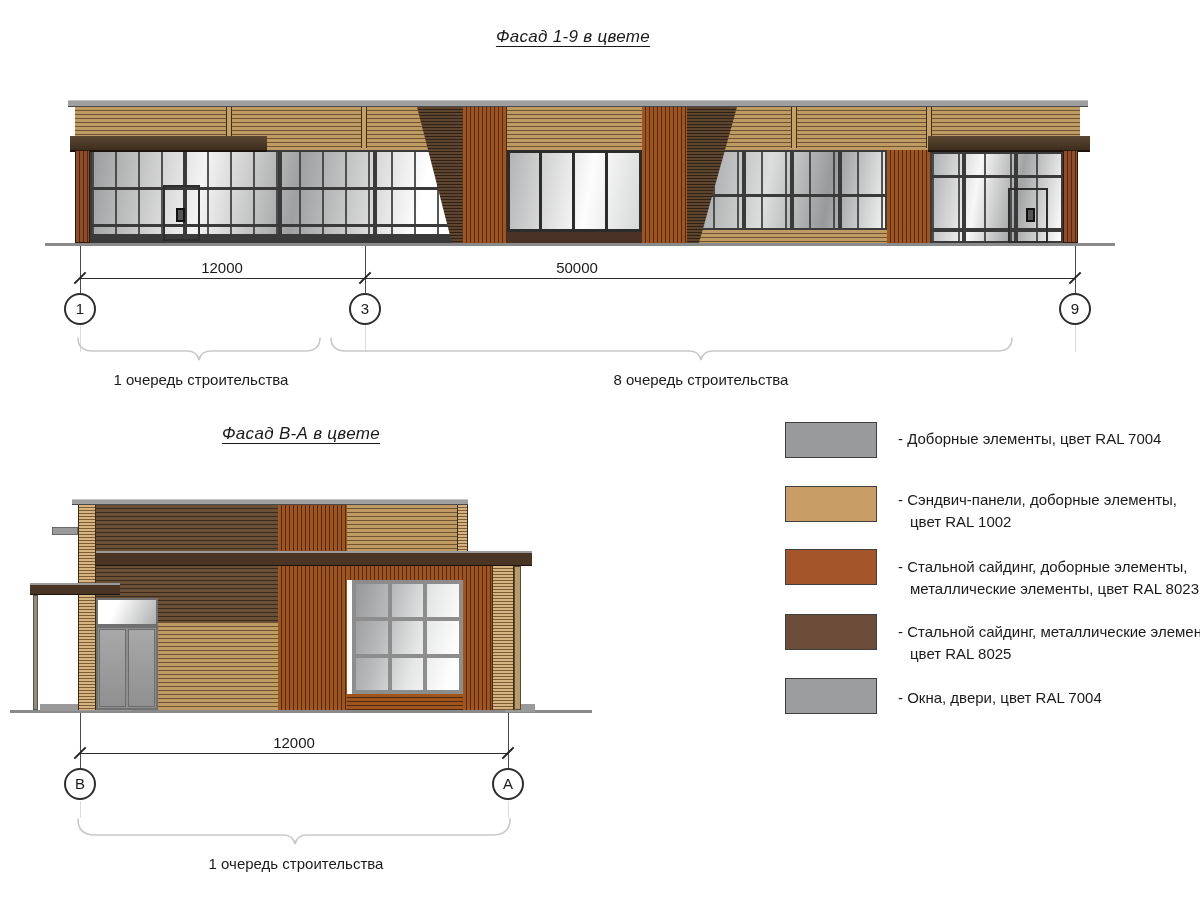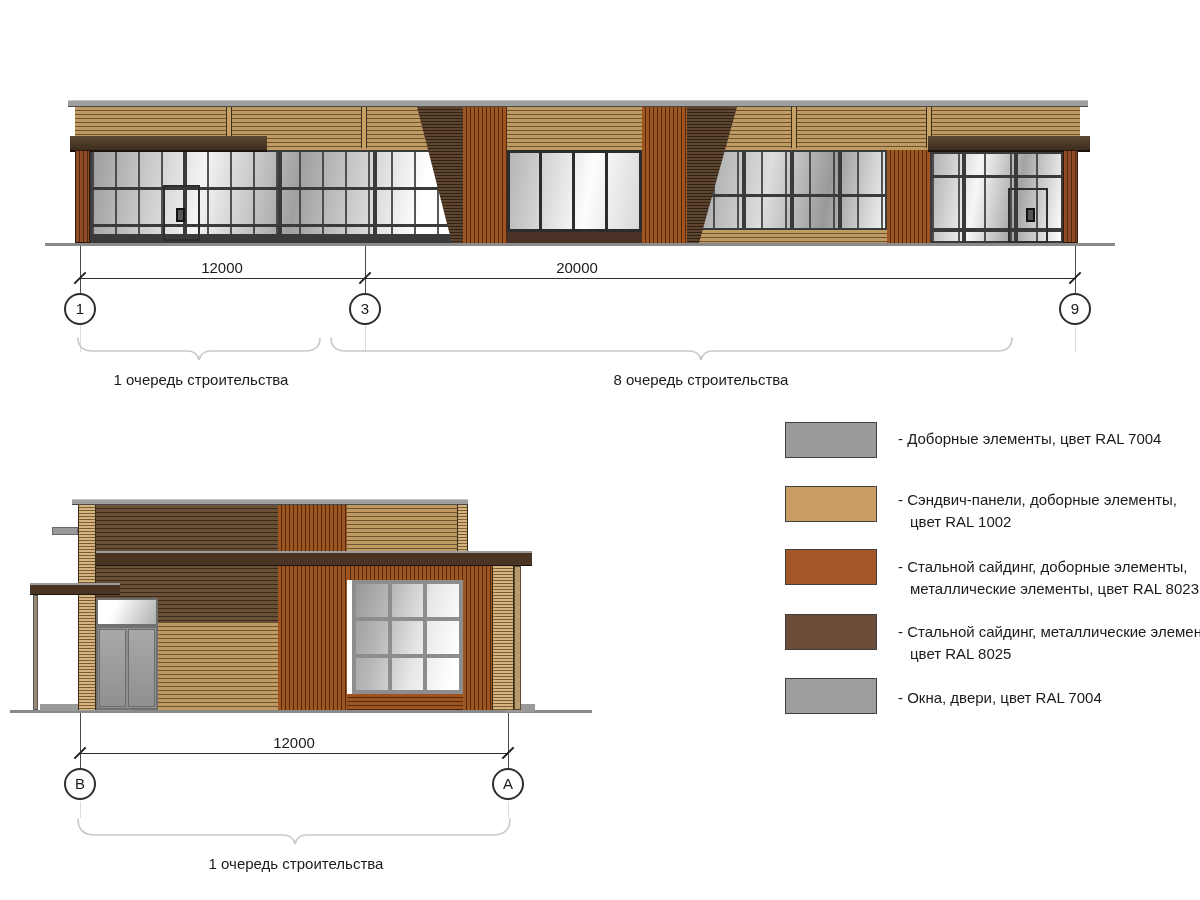--- a/index.html
+++ b/index.html
@@ -64,20 +64,21 @@
   .legend-text { font-size:15px; line-height:22px; white-space:nowrap; width:310px; }
   .legend-text .l2 { margin-left:12px; }
   .swatch { width:92px; height:36px; border:1px solid #3f3f3f; }
 </style>
 </head>
 <body>
 
 <div class="canvas">
 
   <div class="abs" style="inset:0">
+    <div class="abs fac-title" style="left:423px;top:27px;width:300px">Фасад 1-9 в цвете</div>
 
     <div class="abs ground" style="left:45px;top:243px;width:1070px;height:3px"></div>
     <div class="abs coping" style="left:68px;top:100px;width:1020px;height:7px"></div>
     <div class="abs wood-h" style="left:75px;top:107px;width:1005px;height:43px"></div>
     <div class="abs band-post" style="left:226px;top:107px;width:6px;height:41px"></div>
     <div class="abs band-post" style="left:361px;top:107px;width:6px;height:41px"></div>
     <div class="abs band-post" style="left:791px;top:107px;width:6px;height:41px"></div>
     <div class="abs band-post" style="left:926px;top:107px;width:6px;height:41px"></div>
 
     <div class="abs glz" style="left:90px;top:150px;width:373px;height:93px">
@@ -128,32 +129,33 @@
 
   <div class="abs" style="inset:0">
     <div class="abs extline" style="left:80px;top:246px;height:47px"></div>
     <div class="abs extline" style="left:365px;top:246px;height:47px"></div>
     <div class="abs extline" style="left:1075px;top:246px;height:47px"></div>
     <div class="abs dimline" style="left:80px;top:278px;width:995px"></div>
     <div class="abs tick" style="left:72px;top:277px"></div>
     <div class="abs tick" style="left:357px;top:277px"></div>
     <div class="abs tick" style="left:1067px;top:277px"></div>
     <div class="abs dim-label" style="left:159px;top:259px;width:126px">12000</div>
-    <div class="abs dim-label" style="left:514px;top:259px;width:126px">20000</div>
+    <div class="abs dim-label" style="left:514px;top:259px;width:126px">50000</div>
     <div class="abs faintline" style="left:80px;top:325px;height:27px"></div>
     <div class="abs faintline" style="left:365px;top:325px;height:27px"></div>
     <div class="abs faintline" style="left:1075px;top:325px;height:27px"></div>
     <div class="abs axis-circle" style="left:64px;top:293px">1</div>
     <div class="abs axis-circle" style="left:349px;top:293px">3</div>
     <div class="abs axis-circle" style="left:1059px;top:293px">9</div>
     <div class="abs phase-label" style="left:86px;top:371px;width:230px">1 очередь строительства</div>
     <div class="abs phase-label" style="left:586px;top:371px;width:230px">8 очередь строительства</div>
   </div>
 
   <div class="abs" style="inset:0">
+    <div class="abs fac-title" style="left:151px;top:424px;width:300px">Фасад В-А в цвете</div>
 
     <div class="abs ground" style="left:10px;top:710px;width:582px;height:3px"></div>
     <div class="abs" style="left:40px;top:704px;width:92px;height:7px;background:#9a9a9a"></div>
     <div class="abs" style="left:505px;top:704px;width:30px;height:8px;background:#9a9a9a"></div>
     <div class="abs coping" style="left:72px;top:499px;width:396px;height:6px"></div>
 
     <div class="abs edge-tan" style="left:78px;top:505px;width:18px;height:205px"></div>
     <div class="abs" style="left:52px;top:527px;width:26px;height:8px;background:#9a9a9a;border:1px solid #6a6a6a"></div>
     <div class="abs wood-h-dark" style="left:96px;top:505px;width:182px;height:118px"></div>
     <div class="abs stripes-v" style="left:278px;top:505px;width:69px;height:205px"></div>

